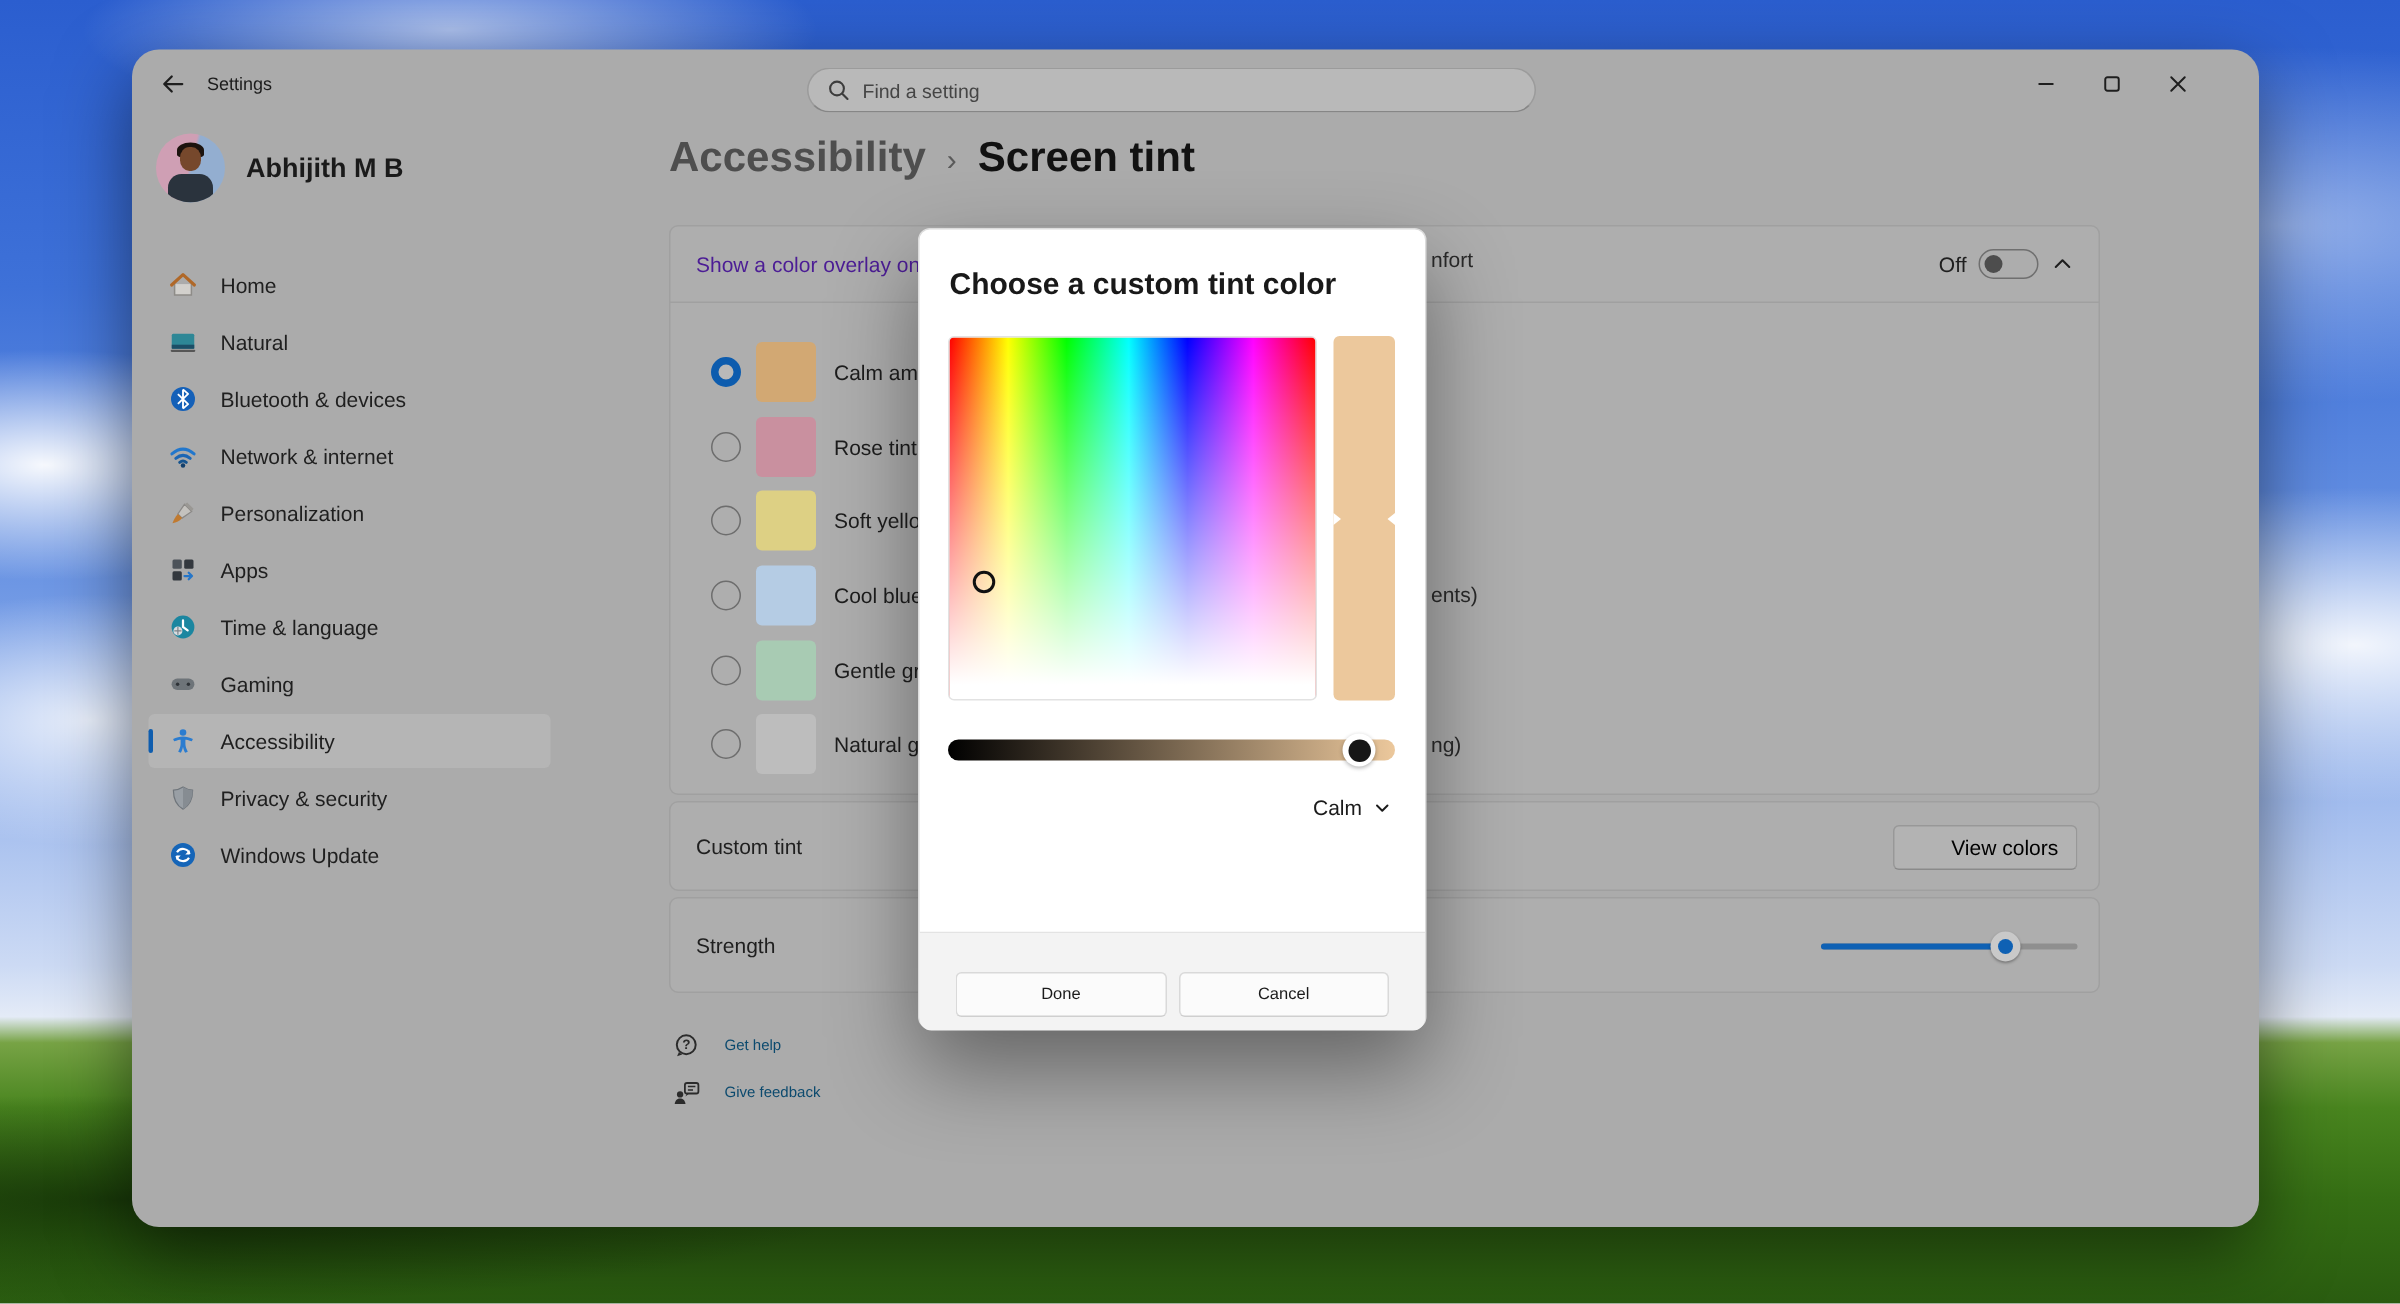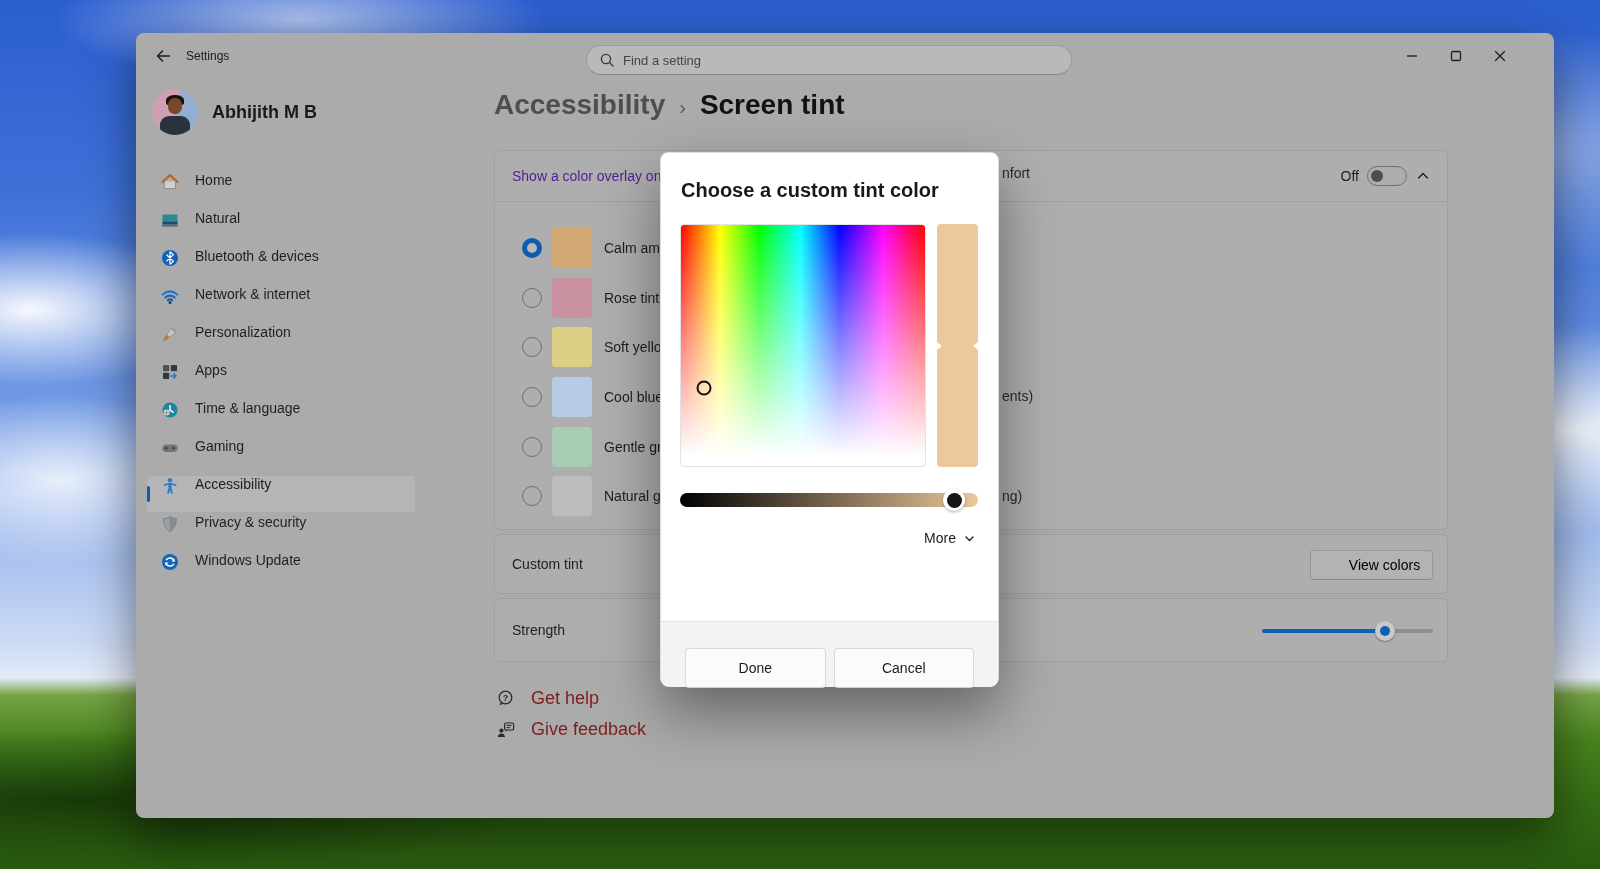--- a/index.html
+++ b/index.html
@@ -15,42 +15,42 @@
       radial-gradient(ellipse 500px 170px at 1520px 150px, rgba(255,255,255,.45), rgba(255,255,255,0) 70%),
       radial-gradient(ellipse 350px 90px at 300px 20px, rgba(255,255,255,.6), rgba(255,255,255,0) 70%),
       radial-gradient(ellipse 700px 100px at 80px 800px, rgba(15,40,5,.75), rgba(15,40,5,0) 70%),
       linear-gradient(180deg,#2b5ecf 0%, #3e71d8 22%, #6e97e4 45%, #a3bdee 62%, #ccdaf4 74%, #e4ebf7 78%,
                       #77a345 80%, #49851f 85%, #356e14 92%, #2a5c10 100%);
   }
 
   
   .window {
     position:absolute; left:88px; top:33px; width:1418px; height:785px;
-    background:#ababab; border-radius:8px; box-shadow:0 18px 50px rgba(0,0,0,.5);
-    color:#1f1f1f; font-size:14px;margin-left:48px;
+    background:#ababab; border-radius:18px; box-shadow:0 18px 50px rgba(0,0,0,.5);
+    color:#1f1f1f; font-size:14px;
   }
   .titlebar { position:absolute; left:0; top:0; width:100%; height:46px; }
   .back-btn { position:absolute; left:12px; top:9px; width:30px; height:28px; display:flex; align-items:center; justify-content:center; border-radius:4px; }
   .app-name { position:absolute; left:50px; top:16px; font-size:12px; color:#1c1c1c; }
   .search-box { position:absolute; left:450px; top:12px; width:486px; height:30px; background:#b9b9b9; border:1px solid #9b9b9b; border-bottom-color:#868686; border-radius:15px; display:flex; align-items:center; padding-left:12px; gap:8px; }
   .search-box .ph { color:#454545; font-size:13px; }
   .caption-group { position:absolute; right:32px; top:0; height:46px; display:flex; }
   .cap-btn { width:44px; height:46px; display:flex; align-items:center; justify-content:center; }
 
   
   .user-block { position:absolute; left:16px; top:56px; display:flex; align-items:center; gap:14px; }
   .avatar { width:46px; height:46px; border-radius:50%; position:relative; overflow:hidden;
             background:linear-gradient(105deg,#cf9fb4 48%,#93aed0 52%); }
   .avatar .hair { position:absolute; left:14px; top:6px; width:18px; height:10px; background:#1c130e; border-radius:50% 50% 20% 20%; }
   .avatar .head { position:absolute; left:16px; top:9px; width:14px; height:16px; background:#76482c; border-radius:45%; }
   .avatar .torso { position:absolute; left:8px; top:27px; width:30px; height:19px; background:#2a333d; border-radius:9px 9px 0 0; }
   .user-name { font-weight:bold; font-size:18px; color:#1a1a1a; }
 
   .nav { position:absolute; left:11px; top:139px; width:268px; display:flex; flex-direction:column; gap:2px; }
-  .nav-item { position:relative; height:36px; display:flex; padding-left:13px; gap:15px; border-radius:4px; color:#1f1f1f; }
+  .nav-item { position:relative; height:36px; display:flex; align-items:center; padding-left:13px; gap:15px; border-radius:4px; color:#1f1f1f; }
   .nav-item.selected { background:#b5b5b5; }
   .nav-item.selected::before { content:""; position:absolute; left:0; top:10px; width:3px; height:16px; border-radius:2px; background:#0f5dae; }
   .nav-ic { width:20px; height:20px; flex:0 0 20px; }
 
   
   .main { position:absolute; left:358px; top:0; width:954px; }
   .breadcrumb { position:absolute; left:0; top:56px; display:flex; align-items:center; gap:14px; font-size:28px; }
   .bc-parent { color:#4e4e4e; font-weight:600; }
   .bc-sep { color:#5a5a5a; font-size:20px; padding-top:4px; }
   .bc-current { color:#121212; font-weight:600; }
@@ -76,21 +76,21 @@
 
   .btn-dim { background:#b3b3b3; border:1px solid #989898; border-bottom-color:#8a8a8a; border-radius:4px; color:#000000; font-size:14px; display:flex; align-items:center; justify-content:center;padding-left:26px; }
   .view-colors { position:absolute; left:815px; top:15px; width:123px; height:30px; }
 
   .slider { position:absolute; left:767px; top:30px; width:171px; height:4px; border-radius:2px; background:#8f8f8f; }
   .slider .fill { position:absolute; left:0; top:0; height:4px; border-radius:2px; background:#0f61b4; }
   .slider .thumb { position:absolute; top:-8px; margin-left:-10px; width:20px; height:20px; border-radius:50%; background:#c9c9c9; box-shadow:0 1px 2px rgba(0,0,0,.35); }
   .slider .thumb::after { content:""; position:absolute; left:5px; top:5px; width:10px; height:10px; border-radius:50%; background:#0f61b4; }
 
   .help-row { position:absolute; left:360px; display:flex; align-items:center; gap:16px; }
-  .help-row .lnk { color:#7f1d1d; font-size:18px; }
+  .help-row .lnk { color:#0c4a6e; font-size:10px; }
 
   
   .dialog { position:absolute; left:524px; top:119px; width:339px; height:534px; background:#ffffff;
             border:1px solid #dcdcdc; border-radius:8px; box-shadow:0 26px 58px rgba(0,0,0,.42); z-index:10; color:#1b1b1b; }
   .dlg-title { position:absolute; left:20px; top:26px; font-size:20px; font-weight:600; color:#191919; }
   .color-field { position:absolute; left:19px; top:71px; width:246px; height:243px; border-radius:4px; border:1px solid #e2e2e2;
     background:
       linear-gradient(to bottom, rgba(255,255,255,0) 0%, rgba(255,255,255,1) 96%),
       linear-gradient(to right, #ff0000 0%, #ffff00 16%, #00ff00 32%, #00ffff 49%, #0000ff 65%, #ff00ff 83%, #ff0000 100%); }
   .field-cursor { position:absolute; width:15px; height:15px; border:2.4px solid #111; border-radius:50%; transform:translate(-50%,-50%); }
@@ -99,22 +99,22 @@
   .v-notch::before, .v-notch::after { content:""; position:absolute; top:-4px; border-top:4px solid transparent; border-bottom:4px solid transparent; }
   .v-notch::before { left:0; border-left:5px solid #ffffff; }
   .v-notch::after  { right:0; border-right:5px solid #ffffff; }
   .h-slider { position:absolute; left:19px; top:340px; width:298px; height:14px; border-radius:7px;
               background:linear-gradient(to right,#000000,#ecc89c); }
   .h-thumb { position:absolute; top:-4px; margin-left:-11px; width:22px; height:22px; border-radius:50%; background:#ffffff; box-shadow:0 1px 3px rgba(0,0,0,.3); }
   .h-thumb::after { content:""; position:absolute; left:3.5px; top:3.5px; width:15px; height:15px; border-radius:50%; background:#161616; }
   .more-btn { position:absolute; right:22px; top:375px; height:20px; display:flex; align-items:center; gap:7px; color:#1b1b1b; font-size:14px; }
   .dlg-footer { position:absolute; left:0; top:468px; width:100%; height:66px; background:#f3f3f3; border-top:1px solid #e3e3e3;
                 border-radius:0 0 8px 8px; display:flex; gap:8px; padding:26px 24px 0 24px; }
-  .dlg-btn { flex:1; height:40px; background:#fbfbfb; border:1px solid #d9d9d9; border-bottom-color:#cfcfcf; border-radius:4px;
-             font-size:14px; color:#1b1b1b; display:flex; align-items:center; justify-content:center; }
+  .dlg-btn { flex:1; height:30px; background:#fbfbfb; border:1px solid #d9d9d9; border-bottom-color:#cfcfcf; border-radius:4px;
+             font-size:11px; color:#1b1b1b; display:flex; align-items:center; justify-content:center; }
 
   svg { display:block; }
 </style>
 </head>
 <body>
 
 <div class="desktop">
 
   <div class="window">
 
@@ -349,21 +349,21 @@
 
       <div class="v-slider" style="background: rgb(236, 200, 156);">
         <div class="v-notch" style="top: 50%;"></div>
       </div>
 
       <div class="h-slider">
         <div class="h-thumb" style="left: 92%;"></div>
       </div>
 
       <div class="more-btn">
-        <span>More</span>
+        <span>Calm</span>
         <svg width="13" height="13" viewBox="0 0 13 13">
           <path d="M3 5 L6.5 8.5 L10 5" stroke="#1b1b1b" stroke-width="1.3" fill="none" stroke-linecap="round" stroke-linejoin="round"></path>
         </svg>
       </div>
 
       <div class="dlg-footer">
         <div class="dlg-btn">Done</div>
         <div class="dlg-btn">Cancel</div>
       </div>
     </div>

